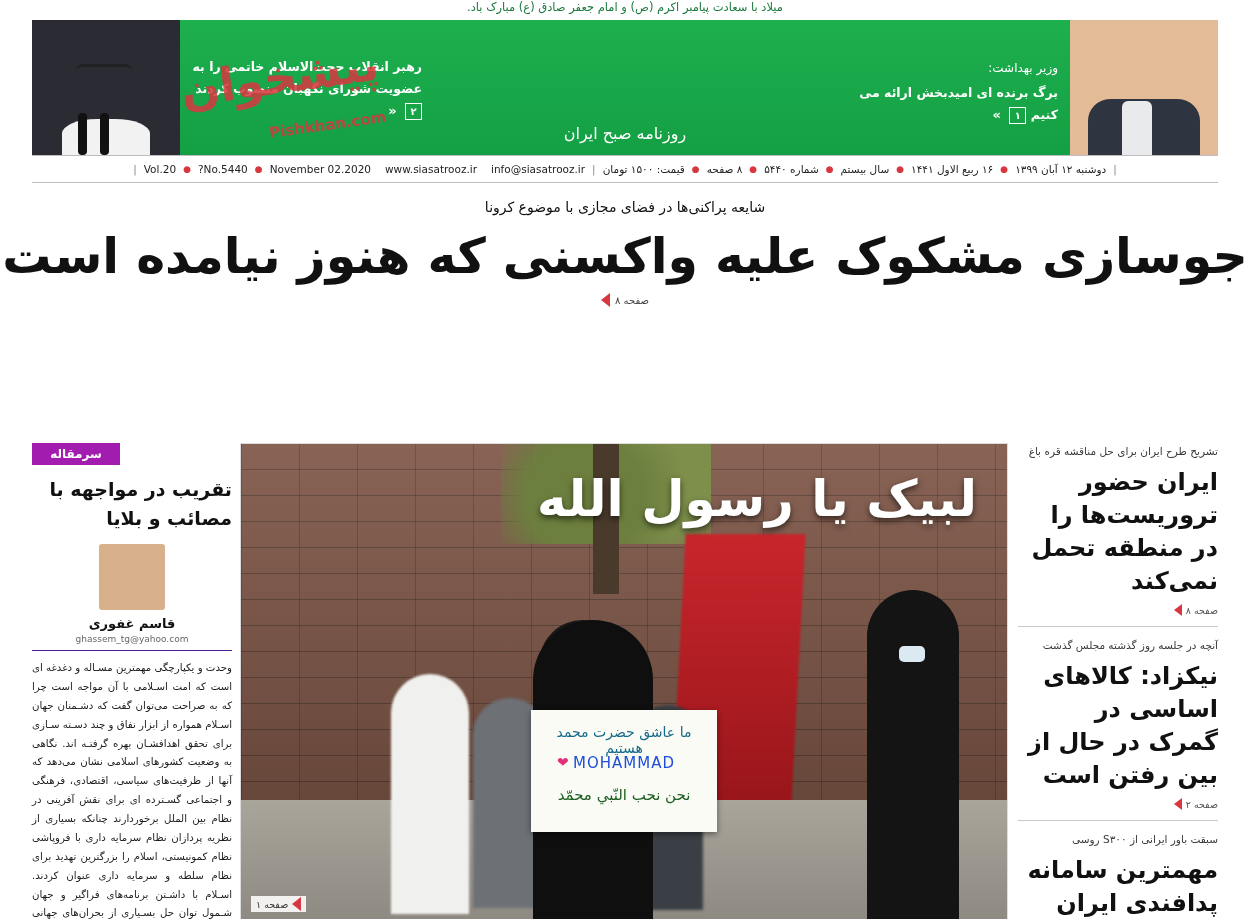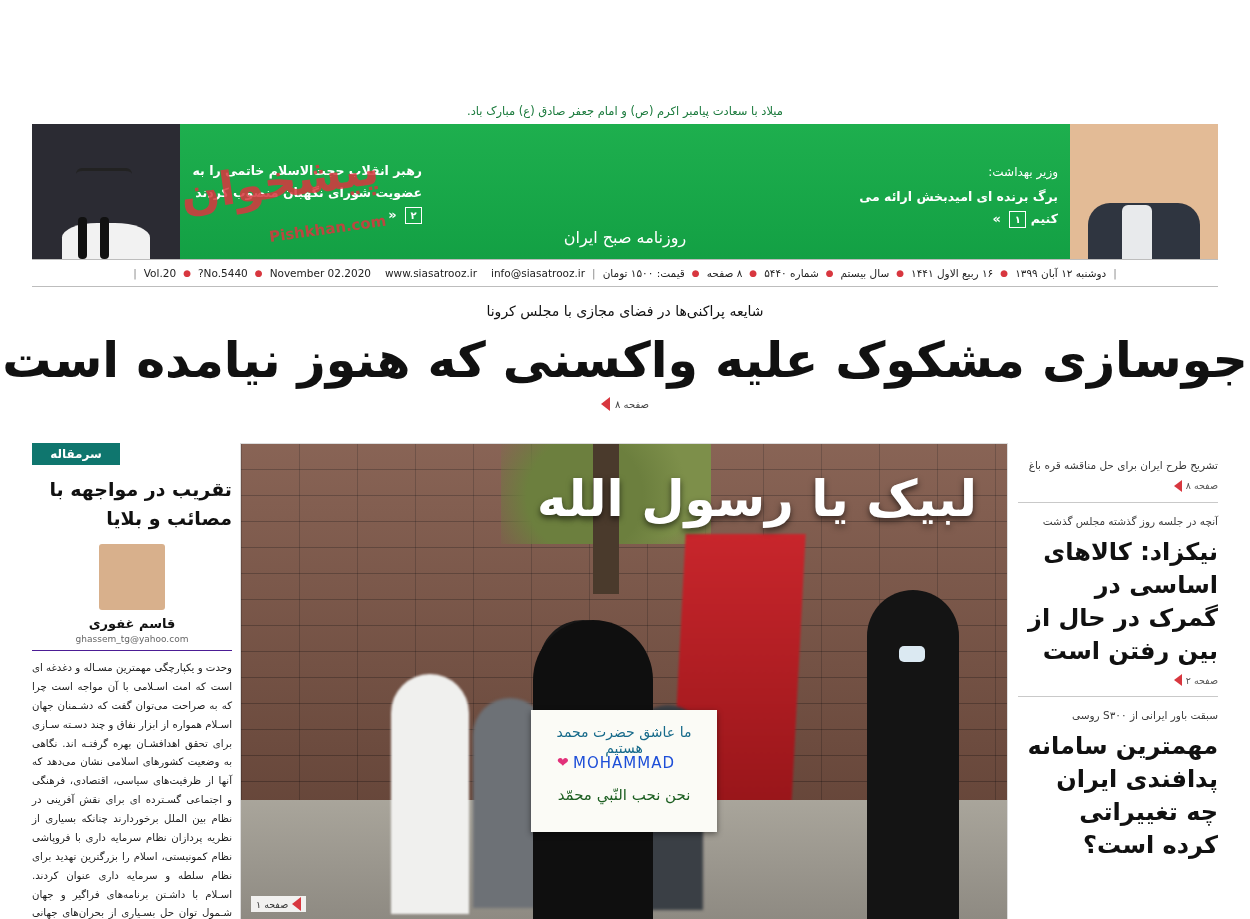--- a/index.html
+++ b/index.html
@@ -10,21 +10,20 @@
     color:#111;
     overflow:hidden;
   }
   .page{position:relative;width:1250px;height:919px;}
 
   
   .greeting{
     text-align:center;
     font-size:11.5px;
     color:#1a7a3c;
-    padding-top:104px;
     letter-spacing:0;
   }
 
   
   .masthead{
     margin:6px 32px 0 32px;
     height:135px;
     background:#19a94a;
     background:linear-gradient(180deg,#1eaf4e 0%,#13a044 100%);
     position:relative;
@@ -128,21 +127,21 @@
   .flag{
     width:0;height:0;border-top:7px solid transparent;border-bottom:7px solid transparent;
     border-right:9px solid #d8373f;
   }
 
   
   .body{
     position:absolute;top:443px;right:32px;left:32px;bottom:0;
     display:flex;gap:10px;
   }
-  .col-right{width:200px;margin-top:14px;}
+  .col-right{width:200px;}
   .col-mid{flex:1;position:relative;}
   .col-left{width:200px;}
 
   
   .brief{padding-bottom:10px;margin-bottom:10px;border-bottom:1px solid #c9c9c9;}
   .brief:last-child{border-bottom:none;}
   .brief .over{font-size:10.5px;color:#3a3a3a;text-align:right;line-height:1.6;}
   .brief h3{
     margin:6px 0 0;font-size:24px;line-height:1.38;font-weight:bold;text-align:right;
   }
@@ -203,21 +202,21 @@
   .sign .l2{position:absolute;top:44px;right:12px;left:12px;text-align:center;font-size:15px;color:#1d4ed8;letter-spacing:1px;}
   .sign .l3{position:absolute;top:76px;right:12px;left:12px;text-align:center;font-size:15px;color:#1b5e20;}
   .sign .heart{position:absolute;top:44px;left:26px;color:#e2317a;font-size:14px;}
   .photo .pg{
     position:absolute;left:10px;bottom:8px;display:flex;align-items:center;gap:4px;
     background:rgba(255,255,255,.88);padding:1px 5px;font-size:9.5px;color:#333;
   }
 
   
   .edit-badge{
-    background:#0f766e;color:#fff;font-size:12px;font-weight:bold;text-align:center;
+    background:#a21caf;color:#fff;font-size:12px;font-weight:bold;text-align:center;
     padding:4px 0;width:88px;margin-right:auto;margin-left:0;
   }
   .edit-head{
     margin-top:10px;font-size:19px;font-weight:bold;line-height:1.5;text-align:right;
   }
   .edit-photo{
     width:66px;height:66px;margin:12px auto 6px;border-radius:3px;
     background:
       radial-gradient(ellipse 18px 19px at 50% 44%, #d8b08c 0 100%),
       radial-gradient(ellipse 22px 12px at 50% 74%, #2b2b2b 0 100%),
@@ -289,33 +288,34 @@
     <span class="seg">info@siasatrooz.ir</span>
     <span class="seg">www.siasatrooz.ir</span>
     <span class="seg">November 02.2020</span>
     <span class="dot">●</span>
     <span class="seg">No.5440?</span>
     <span class="dot">●</span>
     <span class="seg">Vol.20</span>
     <span class="sep">|</span>
   </div>
 
-  <div class="kicker">شایعه پراکنی‌ها در فضای مجازی با مجلس کرونا</div>
+  <div class="kicker">شایعه پراکنی‌ها در فضای مجازی با موضوع کرونا</div>
   <div class="mainhead">جوسازی مشکوک علیه واکسنی که هنوز نیامده است</div>
   <div class="page-tag">
     <span>صفحه ۸</span>
     <span class="flag"></span>
   </div>
 
   <div class="body">
 
     <div class="col-right">
 
       <div class="brief">
         <div class="over">تشریح طرح ایران برای حل مناقشه قره باغ</div>
+        <h3>ایران حضور تروریست‌ها را در منطقه تحمل نمی‌کند</h3>
         <div class="pg">
           <span>صفحه ۸</span>
           <span class="flag"></span>
         </div>
       </div>
 
       <div class="brief">
         <div class="over">آنچه در جلسه روز گذشته مجلس گذشت</div>
         <h3>نیکزاد: کالاهای اساسی در گمرک در حال از بین رفتن است</h3>
         <div class="pg">

